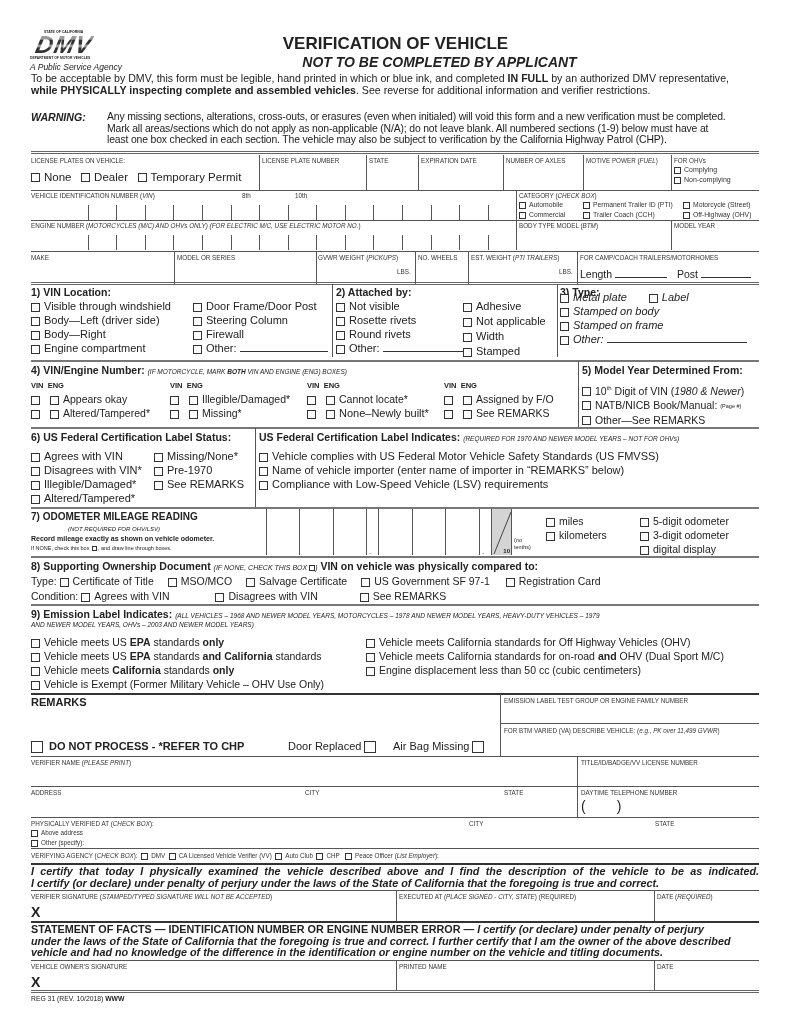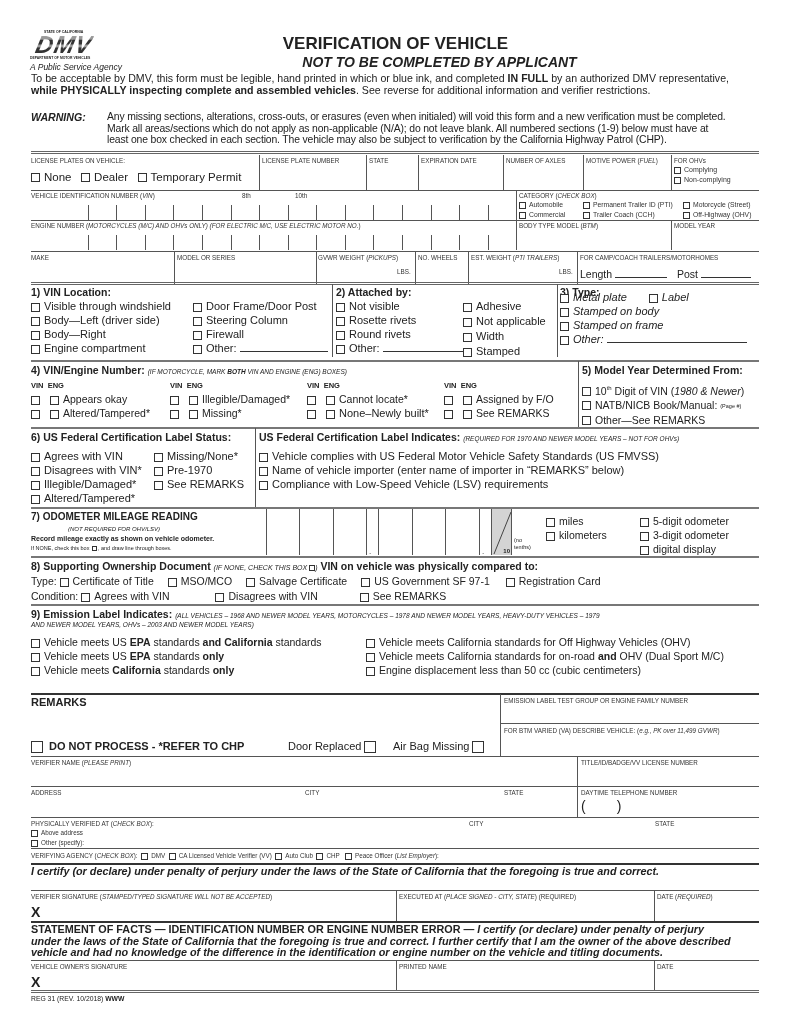--- a/index.html
+++ b/index.html
@@ -280,23 +280,24 @@
 
 <div class="abs sec" style="left:31px;top:560px;"><span>8) Supporting Ownership Document</span> <span class="note" style="font-size:7px"><span>(IF NONE, CHECK THIS BOX</span> <span class="cb sm" style="width:6px;height:6px;margin:0"></span><span>)</span></span> <span>VIN on vehicle was physically compared to:</span></div>
 <div class="row" style="left:31px;top:575px;font-size:10.5px;"><span>Type:</span> <span id="s8t"><span style="margin-right: 14px;"><span class="cb"></span><span>Certificate of Title</span></span><span style="margin-right: 14px;"><span class="cb"></span><span>MSO/MCO</span></span><span style="margin-right: 14px;"><span class="cb"></span><span>Salvage Certificate</span></span><span style="margin-right: 16px;"><span class="cb"></span><span>US Government SF 97-1</span></span><span style="margin-right: 14px;"><span class="cb"></span><span>Registration Card</span></span></span></div>
 <div class="row" style="left:31px;top:590px;font-size:10.5px;"><span>Condition:</span> <span id="s8c"><span style="margin-right: 46px;"><span class="cb"></span><span>Agrees with VIN</span></span><span style="margin-right: 42px;"><span class="cb"></span><span>Disagrees with VIN</span></span><span style="margin-right: 14px;"><span class="cb"></span><span>See REMARKS</span></span></span></div>
 
 <div class="hline" style="top:604px;border-top:2px solid #777;"></div>
 
 <div class="abs sec" style="left:31px;top:608px;"><span>9) Emission Label Indicates:</span> <span class="note">(ALL VEHICLES – 1968 AND NEWER MODEL YEARS, MOTORCYCLES – 1978 AND NEWER MODEL YEARS, HEAVY-DUTY VEHICLES – 1979</span></div>
 <div class="abs note" style="left:31px;top:621px;">AND NEWER MODEL YEARS, OHVs – 2003 AND NEWER MODEL YEARS)</div>
 <div class="row" style="left:31px;top:635px;line-height:14px;font-size:10.5px;" id="s9l">
+    <div><span class="cb"></span><span>Vehicle meets US </span><b>EPA</b><span> standards </span><b>only</b><span></span></div>
     <div><span class="cb"></span><span>Vehicle meets US </span><b>EPA</b><span> standards </span><b>and California</b><span> standards</span></div>
-    <div><span class="cb"></span><span>Vehicle meets US </span><b>EPA</b><span> standards </span><b>only</b><span></span></div>
     <div><span class="cb"></span><span>Vehicle meets </span><b>California</b><span> standards </span><b>only</b><span></span></div>
+    <div><span class="cb"></span><span>Vehicle is Exempt (Former Military Vehicle – OHV Use Only)</span><b></b><span></span><b></b><span></span></div>
   </div>
 <div class="row" style="left:366px;top:635px;line-height:14px;font-size:10.5px;">
   <div><span class="cb"></span><span>Vehicle meets California standards for Off Highway Vehicles (OHV)</span></div>
   <div><span class="cb"></span><span>Vehicle meets California standards for on-road </span><b>and</b><span> OHV (Dual Sport M/C)</span></div>
   <div><span class="cb"></span><span>Engine displacement less than 50 cc (cubic centimeters)</span></div>
 </div>
 
 <div class="hline thick" style="top:693px;"></div>
 
 <div class="abs sec" style="left:31px;top:696px;font-size:11px;">REMARKS</div>
@@ -336,20 +337,21 @@
 <div class="abs" style="left:580px;top:828px;width:170px;height:18px;"></div>
 <div class="hline" style="top:848px;"></div>
 <div class="abs lbl" style="left:31px;top:852px;">
   <span>VERIFYING AGENCY (</span><i>CHECK BOX</i><span>):</span>
   <span id="agencies"><span>&nbsp;<span class="cb sm"></span><span>DMV</span>&nbsp;</span><span>&nbsp;<span class="cb sm"></span><span>CA Licensed Vehicle Verifier (VV)</span>&nbsp;</span><span>&nbsp;<span class="cb sm"></span><span>Auto Club</span>&nbsp;</span><span>&nbsp;<span class="cb sm"></span><span>CHP</span>&nbsp;</span></span>
   <span>&nbsp;<span class="cb sm"></span><span>Peace Officer (</span><i>List Employer</i><span>):</span></span>
 </div>
 <div class="hline thick" style="top:863px;"></div>
 
 <div class="abs" style="left:31px;top:865px;width:728px;font-size:10.8px;font-weight:bold;font-style:italic;line-height:12px;">
+  <div style="text-align:justify;text-align-last:justify;">I certify that today I physically examined the vehicle described above and I find the description of the vehicle to be as indicated.</div>
   <div>I certify (or declare) under penalty of perjury under the laws of the State of California that the foregoing is true and correct.</div>
 </div>
 <div class="hline" style="top:890px;"></div>
 <div class="abs lbl" style="left:31px;top:893px;"><span>VERIFIER SIGNATURE (</span><i>STAMPED/TYPED SIGNATURE WILL NOT BE ACCEPTED</i><span>)</span></div>
 <div class="abs" style="left:31px;top:903px;width:364px;height:18px;"><span style="font-size:14px;font-weight:bold;">X</span></div>
 <div class="vline" style="left:396px;top:890px;height:31px;"></div>
 <div class="abs lbl" style="left:399px;top:893px;"><span>EXECUTED AT (</span><i>PLACE SIGNED - CITY, STATE</i><span>) (REQUIRED)</span></div>
 <div class="abs" style="left:397px;top:901px;width:257px;height:19px;"></div>
 <div class="vline" style="left:654px;top:890px;height:31px;"></div>
 <div class="abs lbl" style="left:657px;top:893px;"><span>DATE (</span><i>REQUIRED</i><span>)</span></div>

